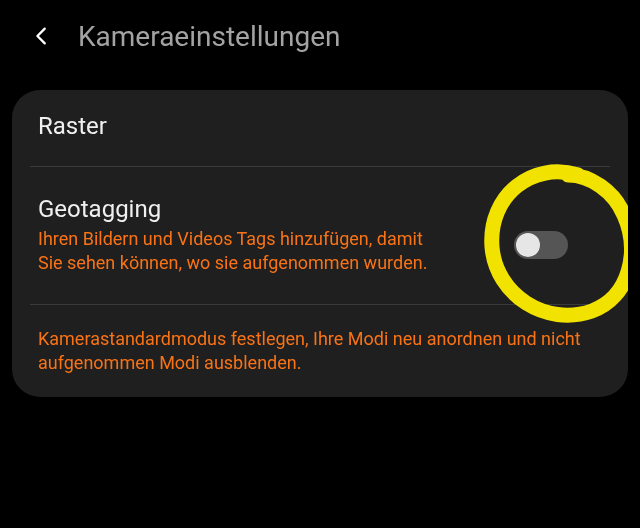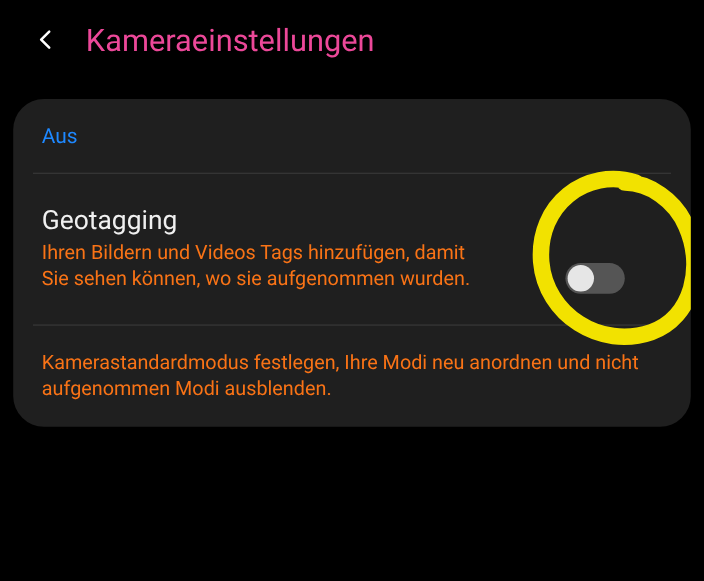--- a/index.html
+++ b/index.html
@@ -24,21 +24,21 @@
     height: 24px;
     flex: 0 0 auto;
     margin-right: 24px;
     display: flex;
     align-items: center;
     justify-content: center;
   }
   .header-title {
     font-size: 28px;
     font-weight: 400;
-    color: #ec4899;
+    color: #a3a3a3;
   }
   .panel {
     margin: 18px 12px 0 12px;
     background: #1f1f1f;
     border-radius: 28px;
     overflow: hidden;
   }
   .item {
     padding: 22px 26px;
     display: flex;
@@ -93,21 +93,21 @@
     background: #e6e6e6;
   }
   .toggle-off .toggle-knob { left: 2px; }
   .annot {
     position: absolute;
     pointer-events: none;
     z-index: 1;
   }
   #geotagging-row {
     position: relative;
-    align-items: flex-end;
+    align-items: flex-start;
     padding-top: 28px;
     padding-bottom: 28px;
   }
   #geotagging-row .toggle {
     margin-top: 36px;
     margin-right: 34px;
   }
 </style>
 </head>
 <body>
@@ -118,21 +118,21 @@
       <polyline points="15 4 7 12 15 20"></polyline>
     </svg>
   </div>
   <div class="header-title">Kameraeinstellungen</div>
 </div>
 
 <div class="panel">
 
   <div class="item">
     <div class="item-text">
-      <div class="item-value-accent">Aus</div>
+      <div class="item-title">Raster</div>
     </div>
   </div>
 
   <div class="divider"></div>
 
   <div class="item" id="geotagging-row">
 
     <svg class="annot" width="180" height="180" viewBox="0 0 180 180" style="right:-20px; top:-12px;">
       <path d="M110 20
                C 65 6, 20 40, 24 92

